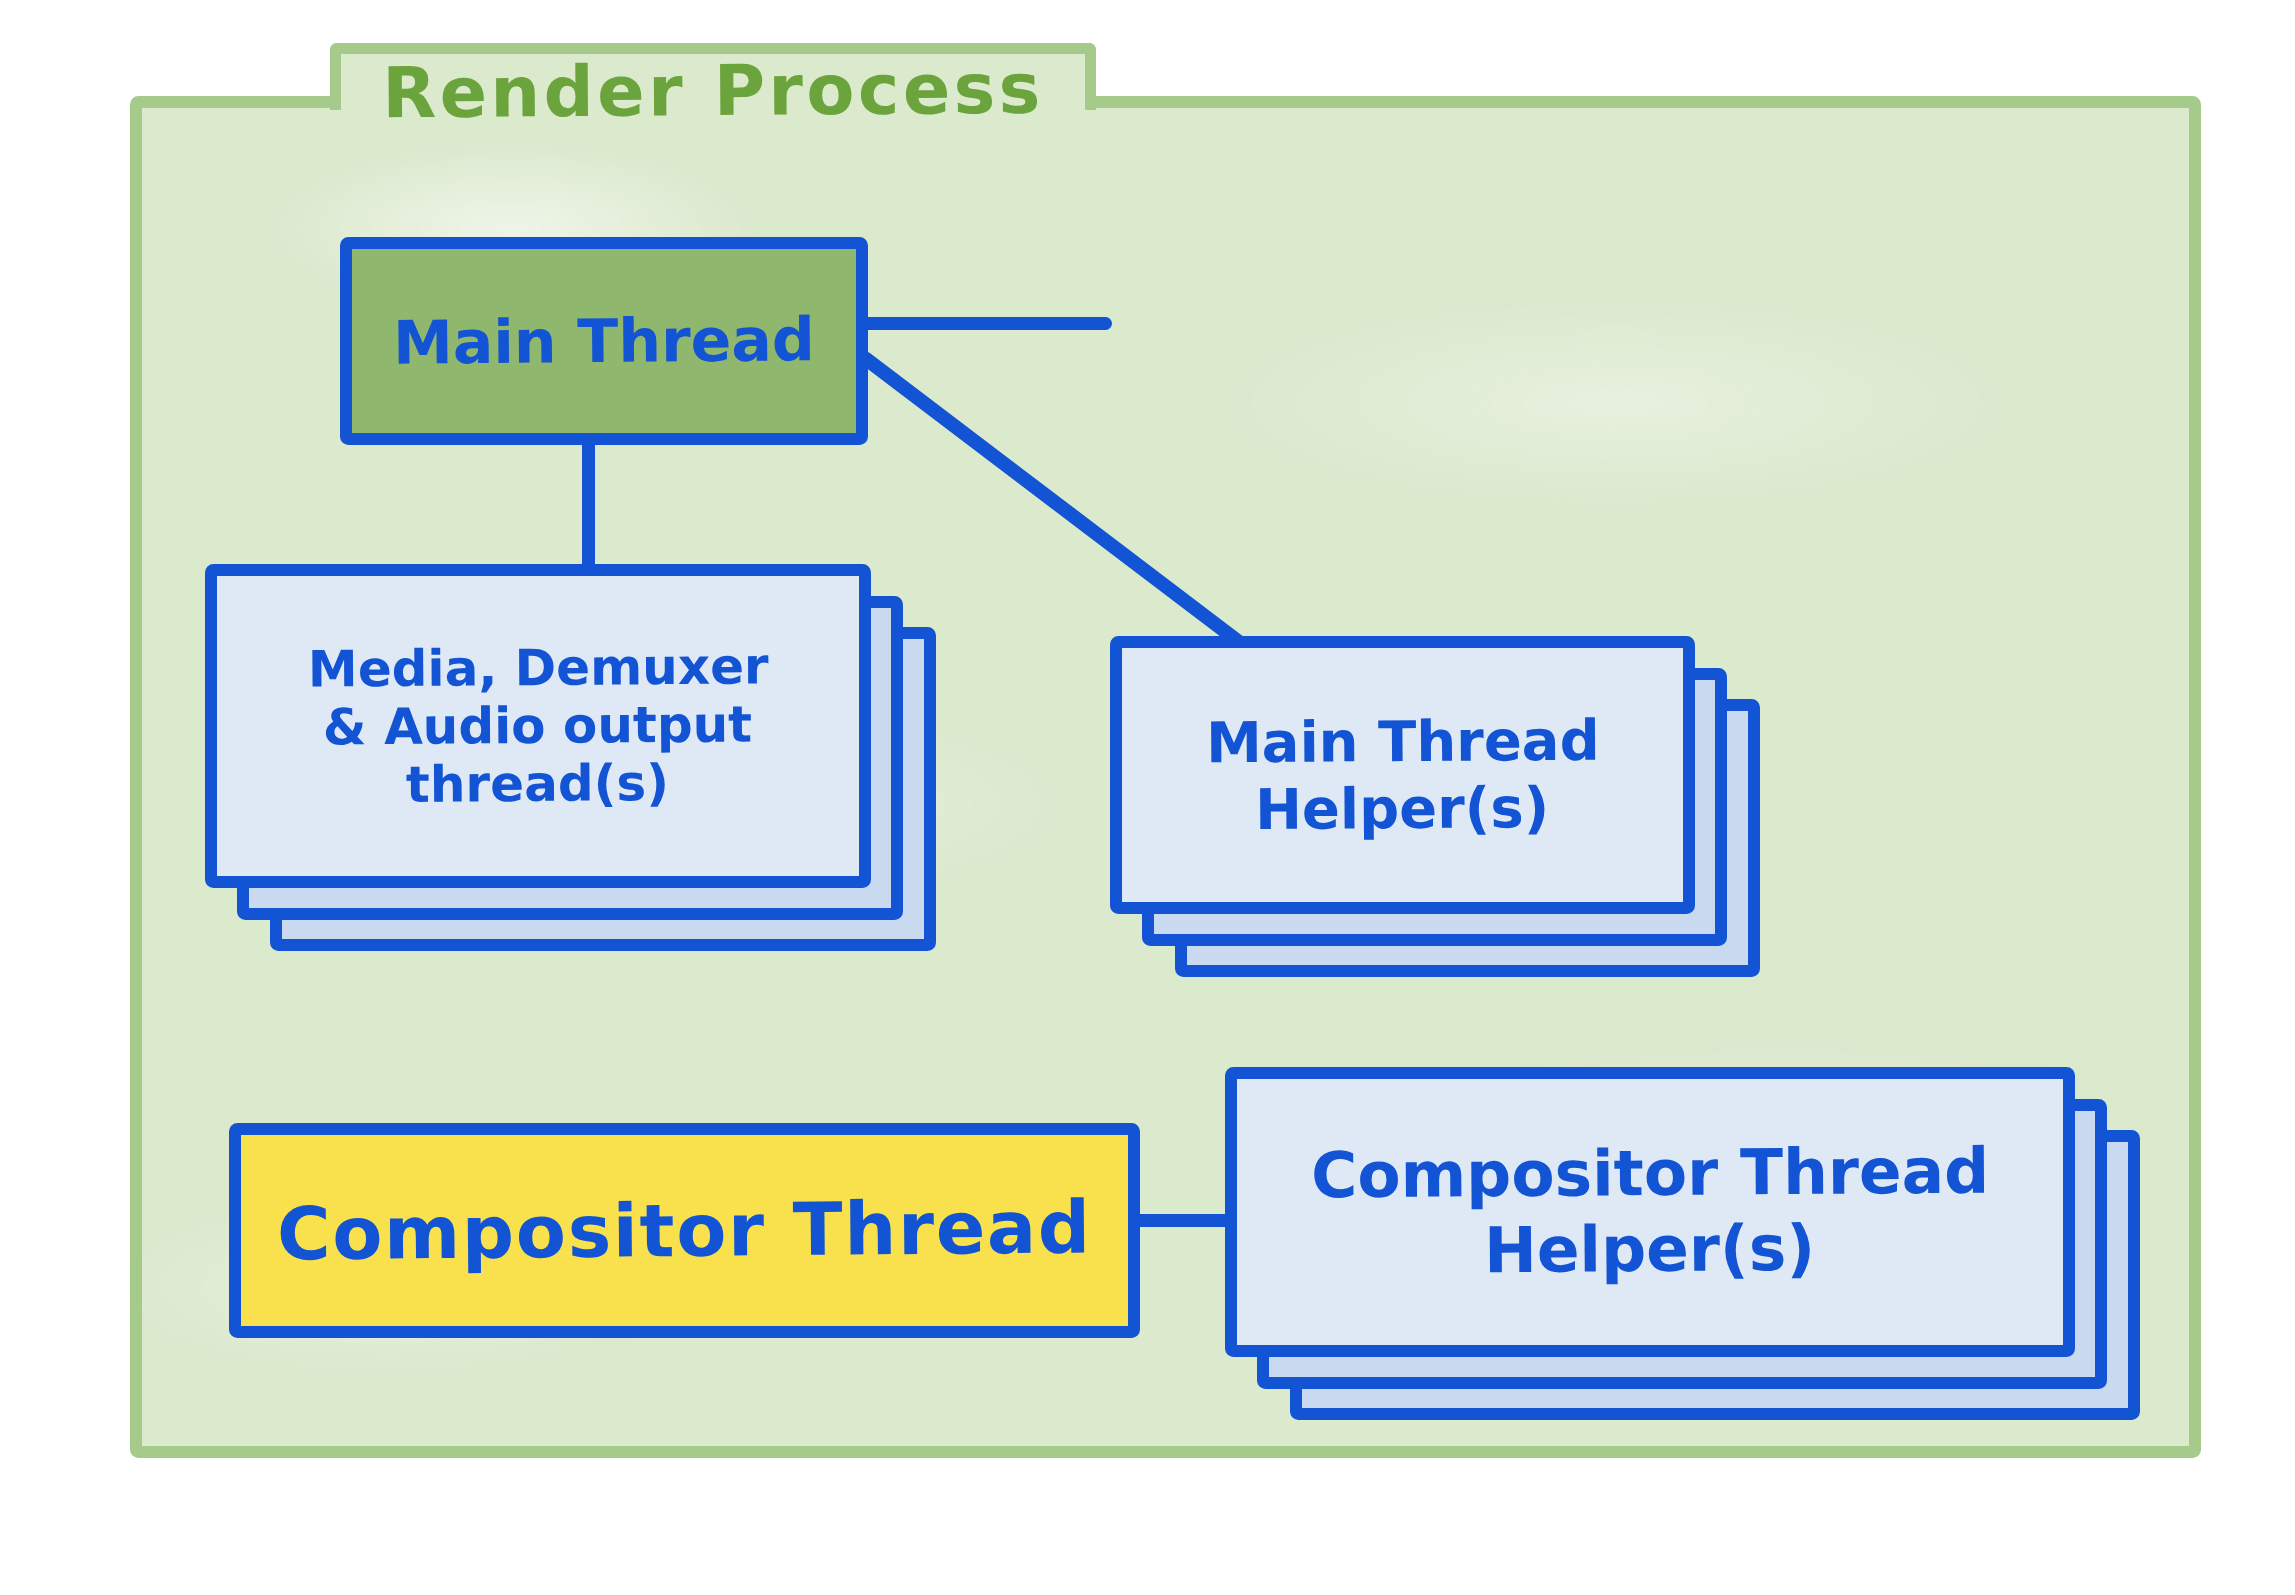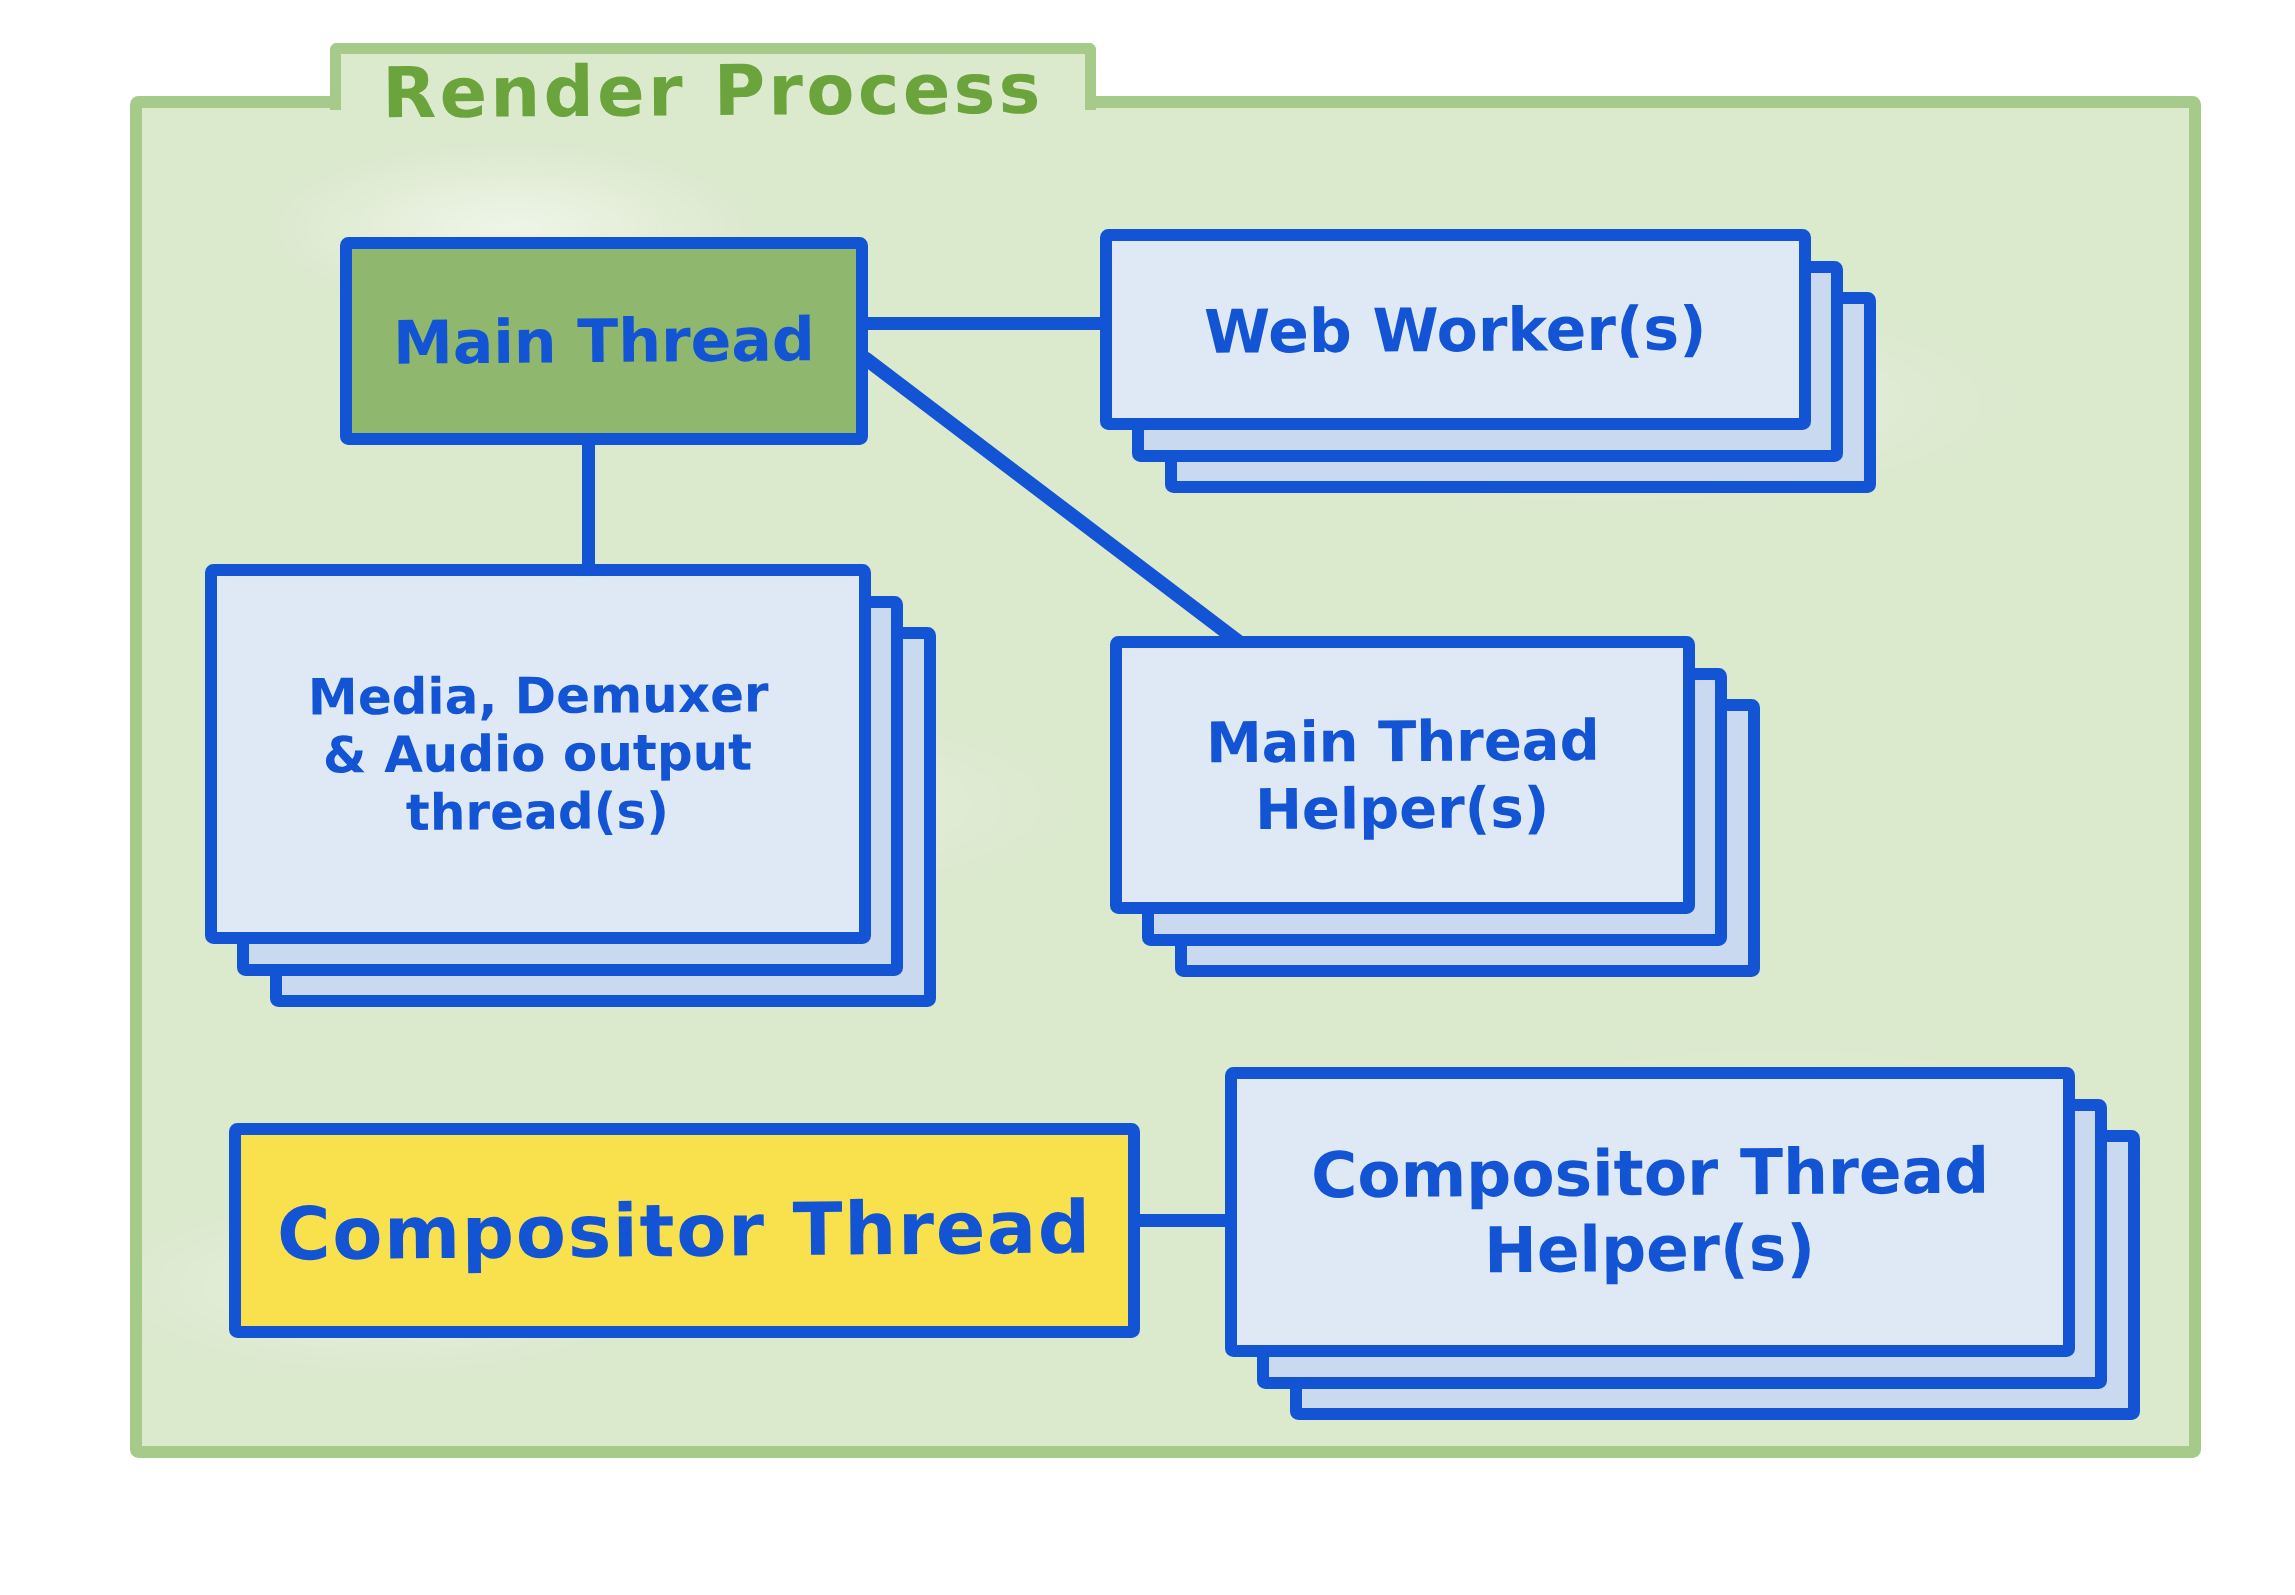--- a/index.html
+++ b/index.html
@@ -71,21 +71,21 @@
     position:absolute;width:100%;height:100%;box-sizing:border-box;
     border:12px solid var(--blue);border-radius:8.5px;background:var(--card-back);
   }
   .stack .l3{left:65px;top:63px;}
   .stack .l2{left:32px;top:32px;}
   .stack .l1{left:0;top:0;background:var(--card-front);
     display:flex;flex-direction:column;align-items:center;justify-content:center;
     color:var(--blue);font-weight:700;text-align:center;}
   .stack-web-workers{left:1100px;top:229px;width:711px;height:201px;}
   .stack-web-workers .l1{font-size:60px;}
-  .stack-media{left:205px;top:564px;width:666px;height:380px;}
+  .stack-media{left:205px;top:564px;width:666px;height:324px;}
   .stack-media .l1{font-size:50px;line-height:1.16;}
   .stack-mt-helpers{left:1110px;top:636px;width:585px;height:278px;}
   .stack-mt-helpers .l1{font-size:56px;line-height:1.2;}
   .stack-ct-helpers{left:1225px;top:1067px;width:850px;height:290px;}
   .stack-ct-helpers .l1{font-size:63px;line-height:1.2;}
   .stack .l1 span{transform:rotate(-0.4deg);}
 </style>
 </head>
 <body>
 
@@ -97,27 +97,20 @@
 
   <div class="conn conn-mt-ww"></div>
   <div class="conn conn-mt-media"></div>
   <div class="conn conn-mt-helper"></div>
   <div class="conn conn-ct-helper"></div>
 
   <div class="node node-main-thread">
     <span class="lbl">Main Thread</span>
   </div>
 
-  <div class="stack stack-web-workers">
-    <div class="layer l3"></div>
-    <div class="layer l2"></div>
-    <div class="layer l1">
-      <span>Web Worker(s)</span>
-    </div>
-  </div>
 
   <div class="stack stack-media">
     <div class="layer l3"></div>
     <div class="layer l2"></div>
     <div class="layer l1">
       <span>Media, Demuxer</span>
       <span>&amp; Audio output</span>
       <span>thread(s)</span>
     </div>
   </div>

